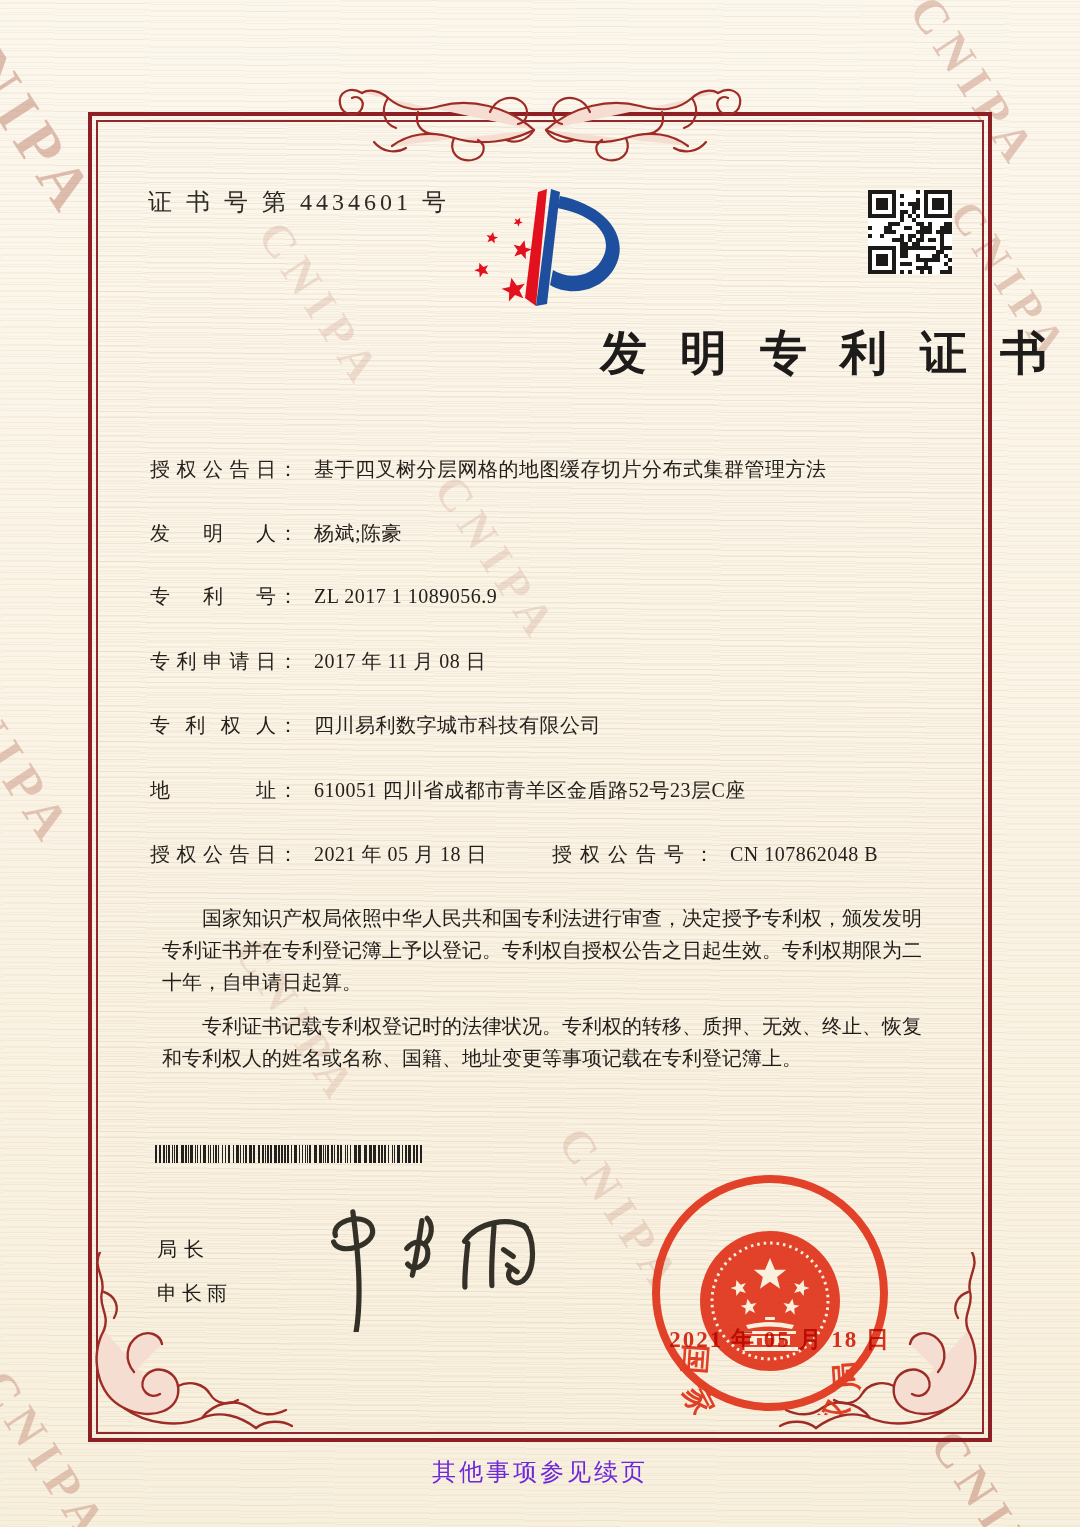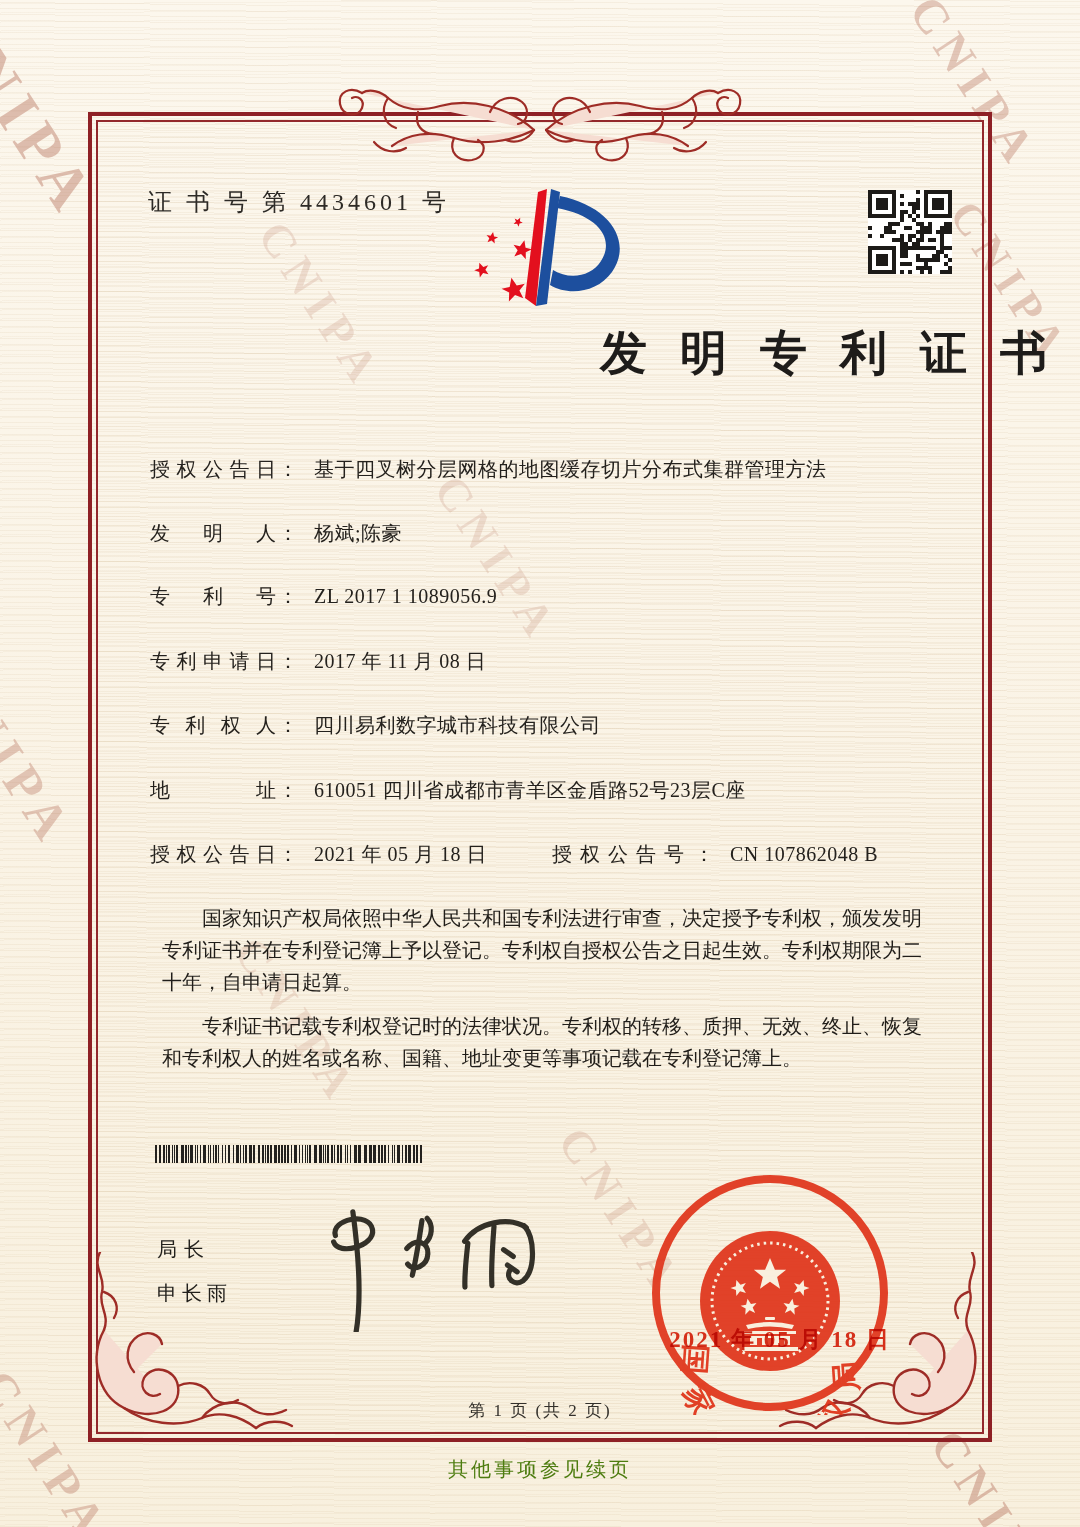--- a/index.html
+++ b/index.html
@@ -57,21 +57,21 @@
   .barcode{position:absolute;left:155px;top:1145px;width:272px;height:18px;}
   .officer-title{position:absolute;left:157px;top:1236px;font-size:20px;letter-spacing:7px;color:#22201c;}
   .officer-name{position:absolute;left:157px;top:1280px;font-size:20px;letter-spacing:5px;color:#22201c;font-family:Liberation Serif, serif;}
   .signature{position:absolute;left:312px;top:1192px;}
   .seal{position:absolute;left:648px;top:1171px;width:244px;height:244px;mix-blend-mode:multiply;opacity:.94;z-index:5;}
   .seal-date{
     position:absolute;left:662px;top:1324px;width:236px;text-align:center;z-index:6;
     font-size:23px;font-weight:600;color:#d5301b;letter-spacing:2px;mix-blend-mode:multiply;
   }
   .page-num{position:absolute;left:0;top:1399px;width:100%;text-align:center;font-size:17px;letter-spacing:2px;color:#33302b;z-index:4;}
-  .footer-note{position:absolute;left:0;top:1456px;width:100%;text-align:center;font-size:20px;letter-spacing:3px;color:#4d7c0f;z-index:4;}
+  .footer-note{position:absolute;left:0;top:1456px;width:100%;text-align:center;font-size:24px;letter-spacing:3px;color:#6d28d9;z-index:4;}
 </style>
 </head>
 <body>
 
 <div class="page">
 
   <div class="texture"></div>
 
   <div class="wm" style="left:-18px;top:-8px;font-size:62px;opacity:.50">CNIPA</div>
   <div class="wm" style="left:945px;top:-14px;font-size:48px;opacity:.42">CNIPA</div>
@@ -479,17 +479,16 @@
         </g>
         <g fill="#e0361c">
           <rect x="-13" y="37" width="5" height="7"></rect>
           <rect x="-2" y="37" width="5" height="7"></rect>
           <rect x="9" y="37" width="5" height="7"></rect>
         </g>
       </g>
     </svg>
     <div class="seal-date">2021 年 05 月 18 日</div>
 
-    <div class="page-num">第 1 页 (共 2 页)</div>
   </div>
 
   <div class="footer-note">其他事项参见续页</div>
 </div>
 
 </body></html>

